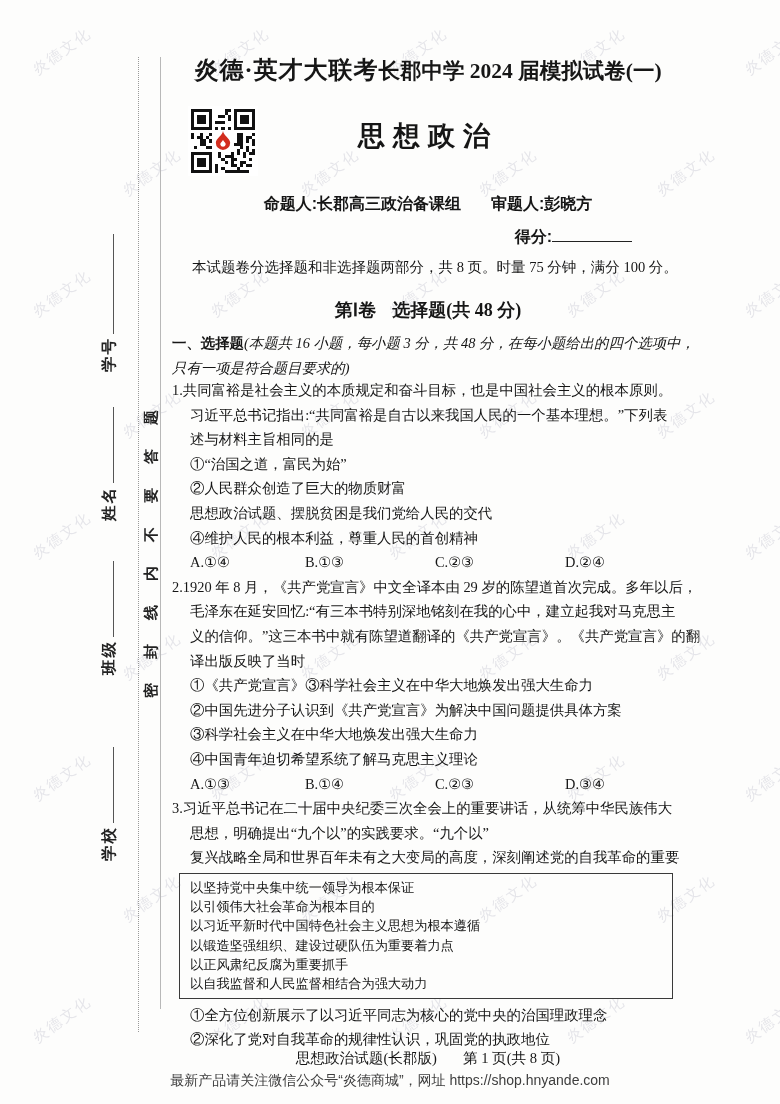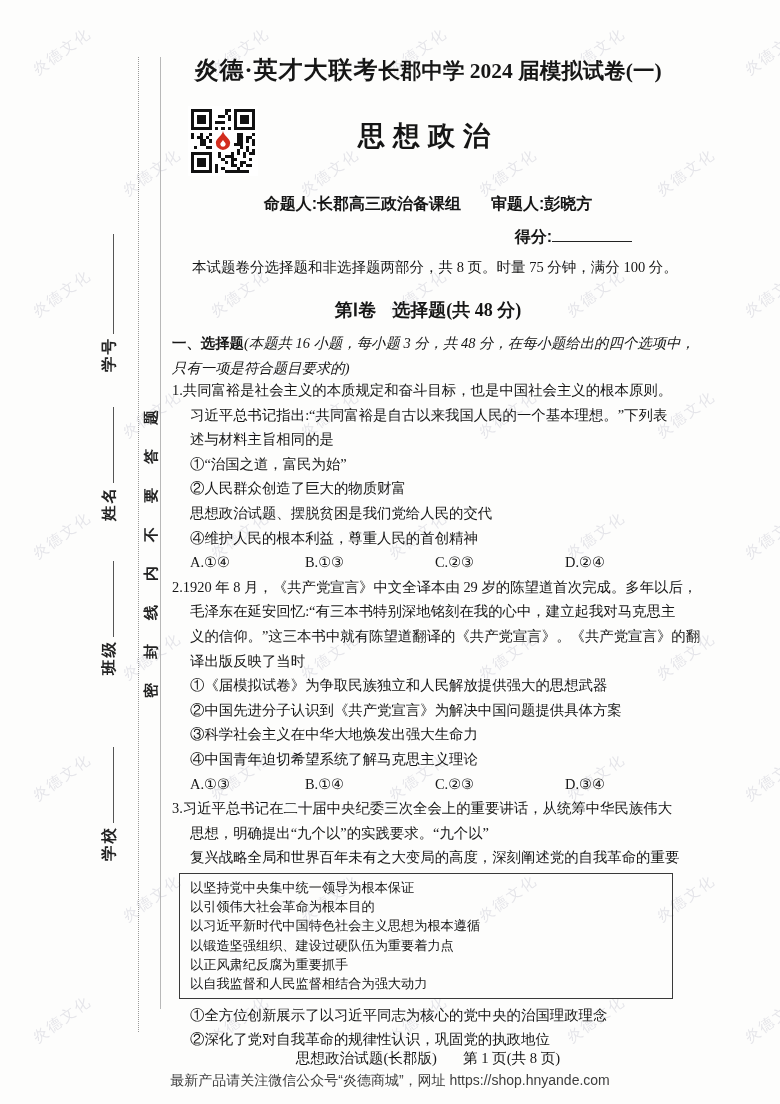--- a/index.html
+++ b/index.html
@@ -259,21 +259,21 @@
           <span>B.①③</span>
           <span>C.②③</span>
           <span>D.②④</span>
         </div>
       </div>
       <div class="question">
         <div class="q-line">2.1920 年 8 月，《共产党宣言》中文全译本由 29 岁的陈望道首次完成。多年以后，</div>
         <div class="q-line cont">毛泽东在延安回忆:“有三本书特别深地铭刻在我的心中，建立起我对马克思主</div>
         <div class="q-line cont">义的信仰。”这三本书中就有陈望道翻译的《共产党宣言》。《共产党宣言》的翻</div>
         <div class="q-line cont">译出版反映了当时</div>
-        <div class="q-line cont">①《届模拟试卷》为争取民族独立和人民解放提供强大的思想武器</div>
+        <div class="q-line cont">①《共产党宣言》③科学社会主义在中华大地焕发出强大生命力</div>
         <div class="q-line cont">②中国先进分子认识到《共产党宣言》为解决中国问题提供具体方案</div>
         <div class="q-line cont">③科学社会主义在中华大地焕发出强大生命力</div>
         <div class="q-line cont">④中国青年迫切希望系统了解马克思主义理论</div>
         <div class="opts">
           <span>A.①③</span>
           <span>B.①④</span>
           <span>C.②③</span>
           <span>D.③④</span>
         </div>
       </div>

